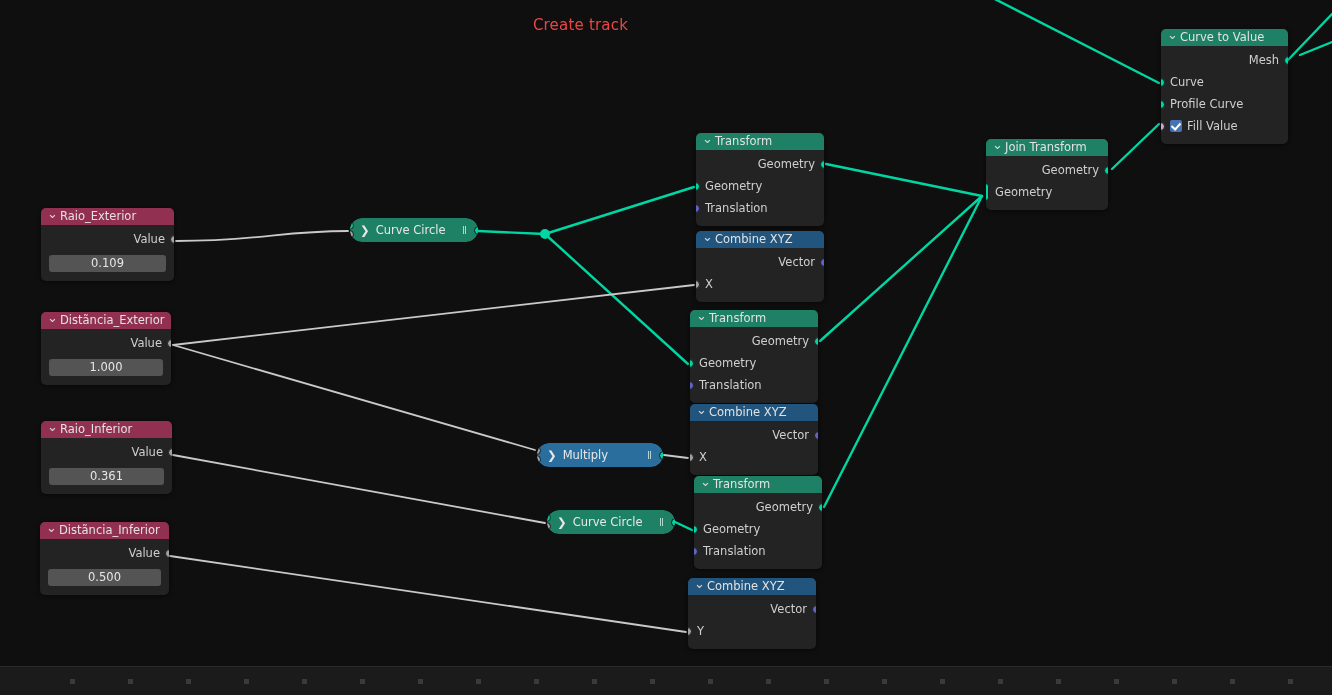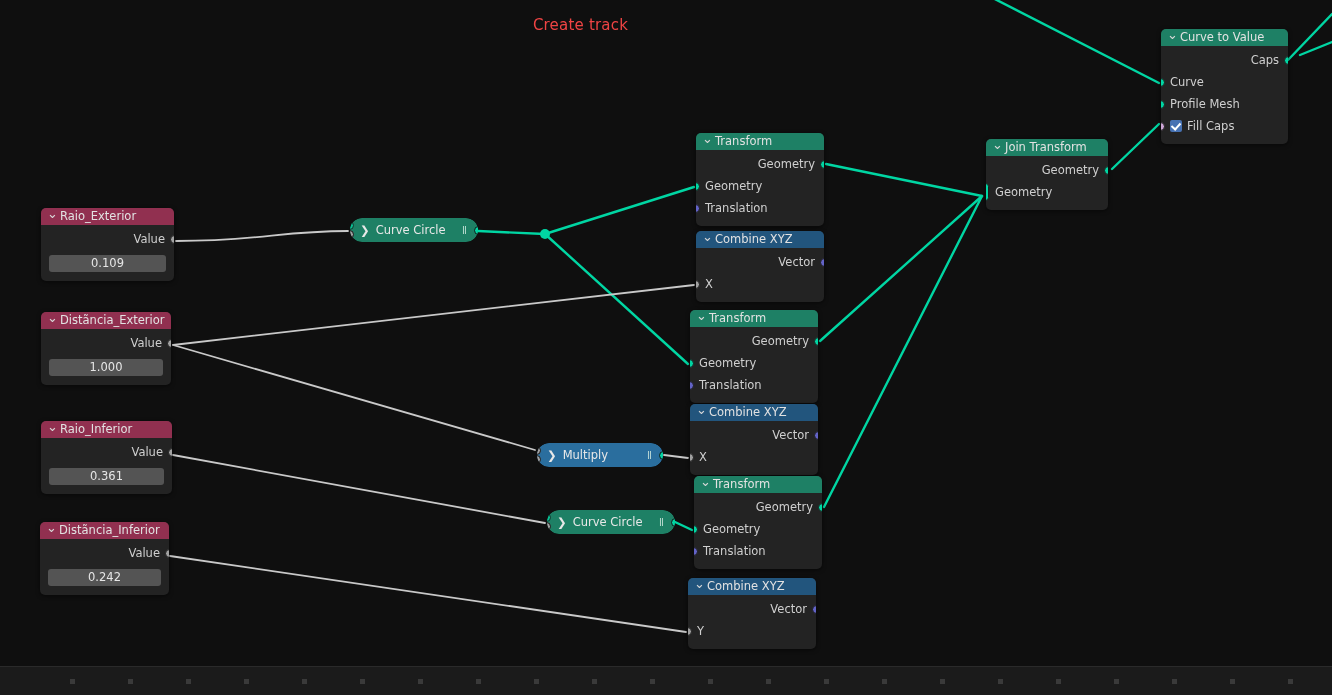--- a/index.html
+++ b/index.html
@@ -231,21 +231,21 @@
           <div class="valfield">0.361</div>
         </div>
       </div>
       <div class="node" style="left: 40px; top: 522px; width: 129px;">
         <div class="hdr hdr-red">
           <span class="chev" style="font-size: 13px; position: relative; top: -3px;">⌄</span>
           <span>Distãncia_Inferior</span>
         </div>
         <div class="body">
           <div class="row out"><span>Value</span><span class="sock right s-val"></span></div>
-          <div class="valfield">0.242</div>
+          <div class="valfield">0.500</div>
         </div>
       </div>
       <div class="node collapsed" style="left: 350px; top: 218px; width: 128px;">
         <div class="pill pill-green">
           <span class="chev">❯</span>
           <span>Curve Circle</span>
           <span class="grip">II</span>
         </div>
         <span class="sock right s-geo" style="top: 12px; margin-top: -4.5px;"></span>
         <span class="sock left s-val" style="top: 16px; margin-top: -4.5px;"></span>
@@ -343,24 +343,24 @@
           <div class="row out"><span>Geometry</span><span class="sock right s-geo"></span></div>
           <div class="row in"><span>Geometry</span><span class="sock left s-geo multi"></span></div>
         </div>
       </div>
       <div class="node" style="left: 1161px; top: 29px; width: 127px;">
         <div class="hdr hdr-green">
           <span class="chev" style="font-size: 13px; position: relative; top: -3px;">⌄</span>
           <span>Curve to Value</span>
         </div>
         <div class="body">
-          <div class="row out"><span>Caps</span><span class="sock right s-geo"></span></div>
+          <div class="row out"><span>Mesh</span><span class="sock right s-geo"></span></div>
           <div class="row in"><span>Curve</span><span class="sock left s-geo"></span></div>
-          <div class="row in"><span>Profile Mesh</span><span class="sock left s-geo"></span></div>
-          <div class="row in"><span class="cbox"></span><span>Fill Caps</span><span class="sock left s-bool"></span></div>
+          <div class="row in"><span>Profile Curve</span><span class="sock left s-geo"></span></div>
+          <div class="row in"><span class="cbox"></span><span>Fill Value</span><span class="sock left s-bool"></span></div>
         </div>
       </div>
     </div>
 
   <div id="bottom-bar">
       <div class="tick" style="left: 70px;"></div>
       <div class="tick" style="left: 128px;"></div>
       <div class="tick" style="left: 186px;"></div>
       <div class="tick" style="left: 244px;"></div>
       <div class="tick" style="left: 302px;"></div>

